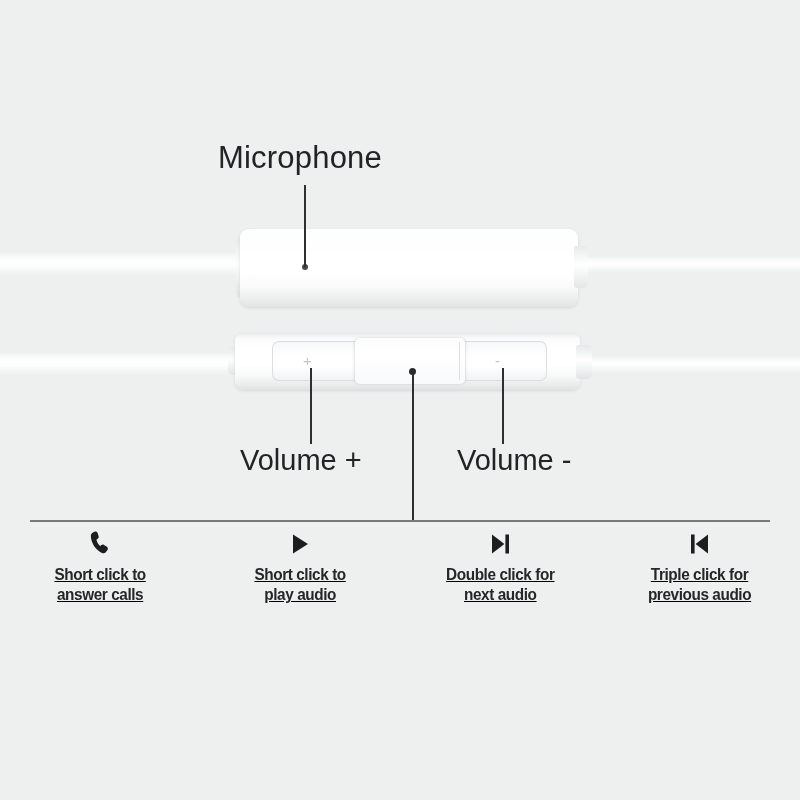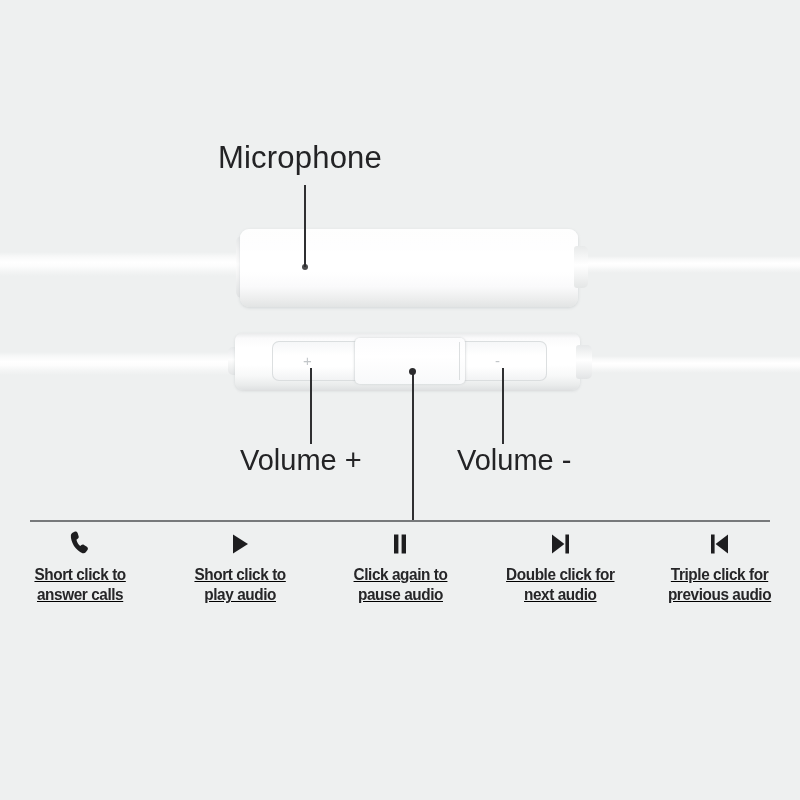--- a/index.html
+++ b/index.html
@@ -280,30 +280,20 @@
     <div class="legend-item">
       <div class="legend-icon">
         <svg width="26" height="30" viewBox="0 0 26 30" aria-hidden="true">
           <path fill="currentColor" d="M6 5.5 L21 15 L6 24.5 Z"></path>
         </svg>
       </div>
       <div class="legend-text">Short click to
 play audio</div>
     </div>
 
-    <div class="legend-item">
-      <div class="legend-icon">
-        <svg width="24" height="30" viewBox="0 0 24 30" aria-hidden="true">
-          <rect fill="currentColor" x="6" y="5.5" width="4.4" height="19"></rect>
-          <rect fill="currentColor" x="13.6" y="5.5" width="4.4" height="19"></rect>
-        </svg>
-      </div>
-      <div class="legend-text">Click again to
-pause audio</div>
-    </div>
 
     <div class="legend-item">
       <div class="legend-icon">
         <svg width="28" height="30" viewBox="0 0 28 30" aria-hidden="true">
           <path fill="currentColor" d="M6 5.5 L18.4 15 L6 24.5 Z"></path>
           <rect fill="currentColor" x="19.4" y="5.5" width="3.6" height="19"></rect>
         </svg>
       </div>
       <div class="legend-text">Double click for
 next audio</div>

